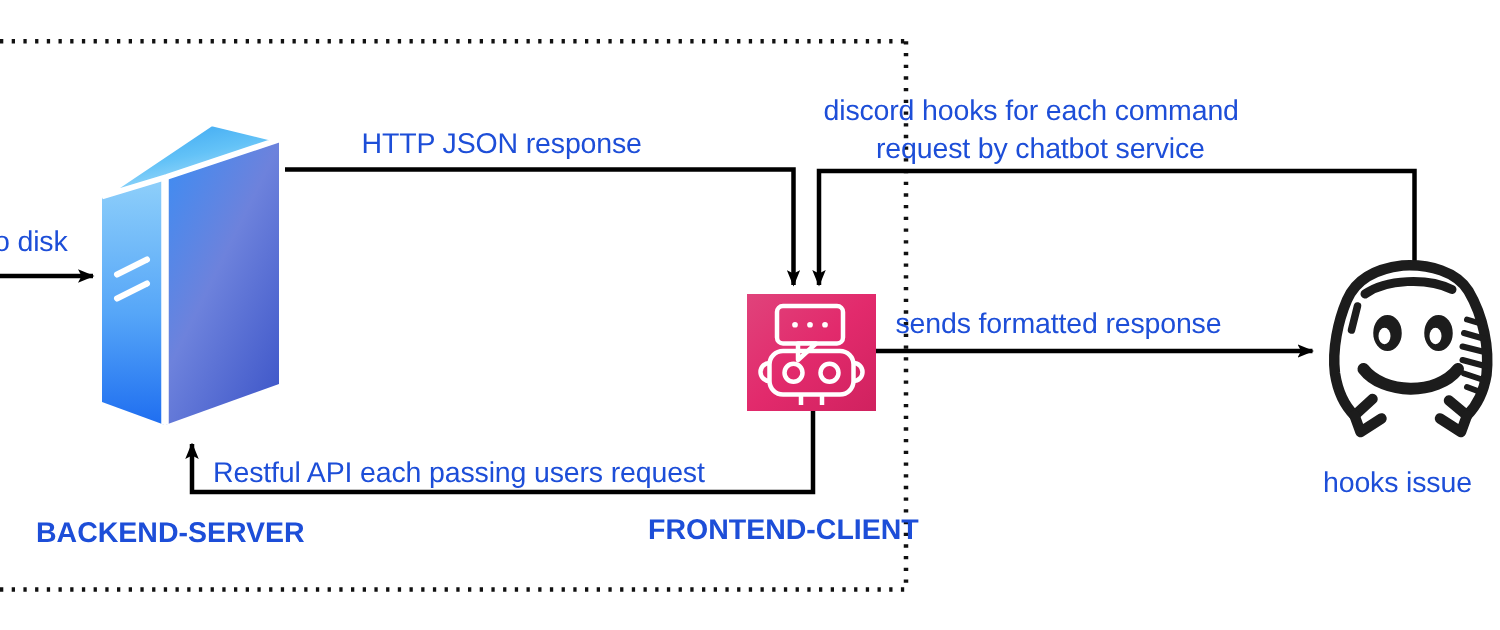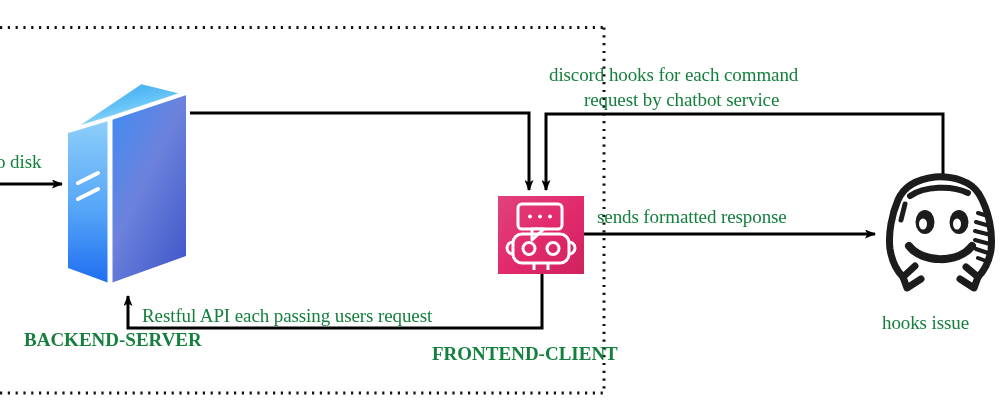--- a/index.html
+++ b/index.html
@@ -19,22 +19,22 @@
   }
   #canvas svg.layer {
     position: absolute;
     left: 0;
     top: 0;
     width: 1000px;
     height: 420px;
   }
   .lbl {
     position: absolute;
-    color: #15803d;
-    font-family: Liberation Serif, serif;
+    color: #1d4ed8;
+    font-family: Liberation Sans, sans-serif;
     font-size: 19px;
     line-height: 24px;
     white-space: pre;
     letter-spacing: -0.1px;
   }
   .lbl.bold {
     font-weight: bold;
     font-size: 19px;
     letter-spacing: 0px;
   }
@@ -167,28 +167,29 @@
 
       <ellipse cx="925" cy="222" rx="9.5" ry="12" fill="#1c1c1c" stroke="none"></ellipse>
       <ellipse cx="959" cy="222" rx="9.5" ry="12" fill="#1c1c1c" stroke="none"></ellipse>
       <ellipse cx="923" cy="224" rx="4" ry="5.5" fill="#ffffff" stroke="none"></ellipse>
       <ellipse cx="957" cy="224" rx="4" ry="5.5" fill="#ffffff" stroke="none"></ellipse>
     </g>
   </svg>
 
   <div class="lbl" style="left:-4px; top:150px;">o disk</div>
 
+  <div class="lbl" style="left:241px; top:85px;">HTTP JSON response</div>
 
   <div class="lbl center" style="left:549px; top:63px;">discord hooks for each command</div>
 
   <div class="lbl center" style="left:584px; top:88px;">request by chatbot service</div>
 
   <div class="lbl" style="left:597px; top:205px;">sends formatted response</div>
 
   <div class="lbl" style="left:142px; top:304px;">Restful API each passing users request</div>
 
-  <div class="lbl bold" style="left:24px; top:328px;">BACKEND-SERVER</div>
+  <div class="lbl bold" style="left:24px; top:344px;">BACKEND-SERVER</div>
 
   <div class="lbl bold" style="left:432px; top:342px;">FRONTEND-CLIENT</div>
 
   <div class="lbl" style="left:882px; top:311px;">hooks issue</div>
 
 </div>
 
 </body></html>

